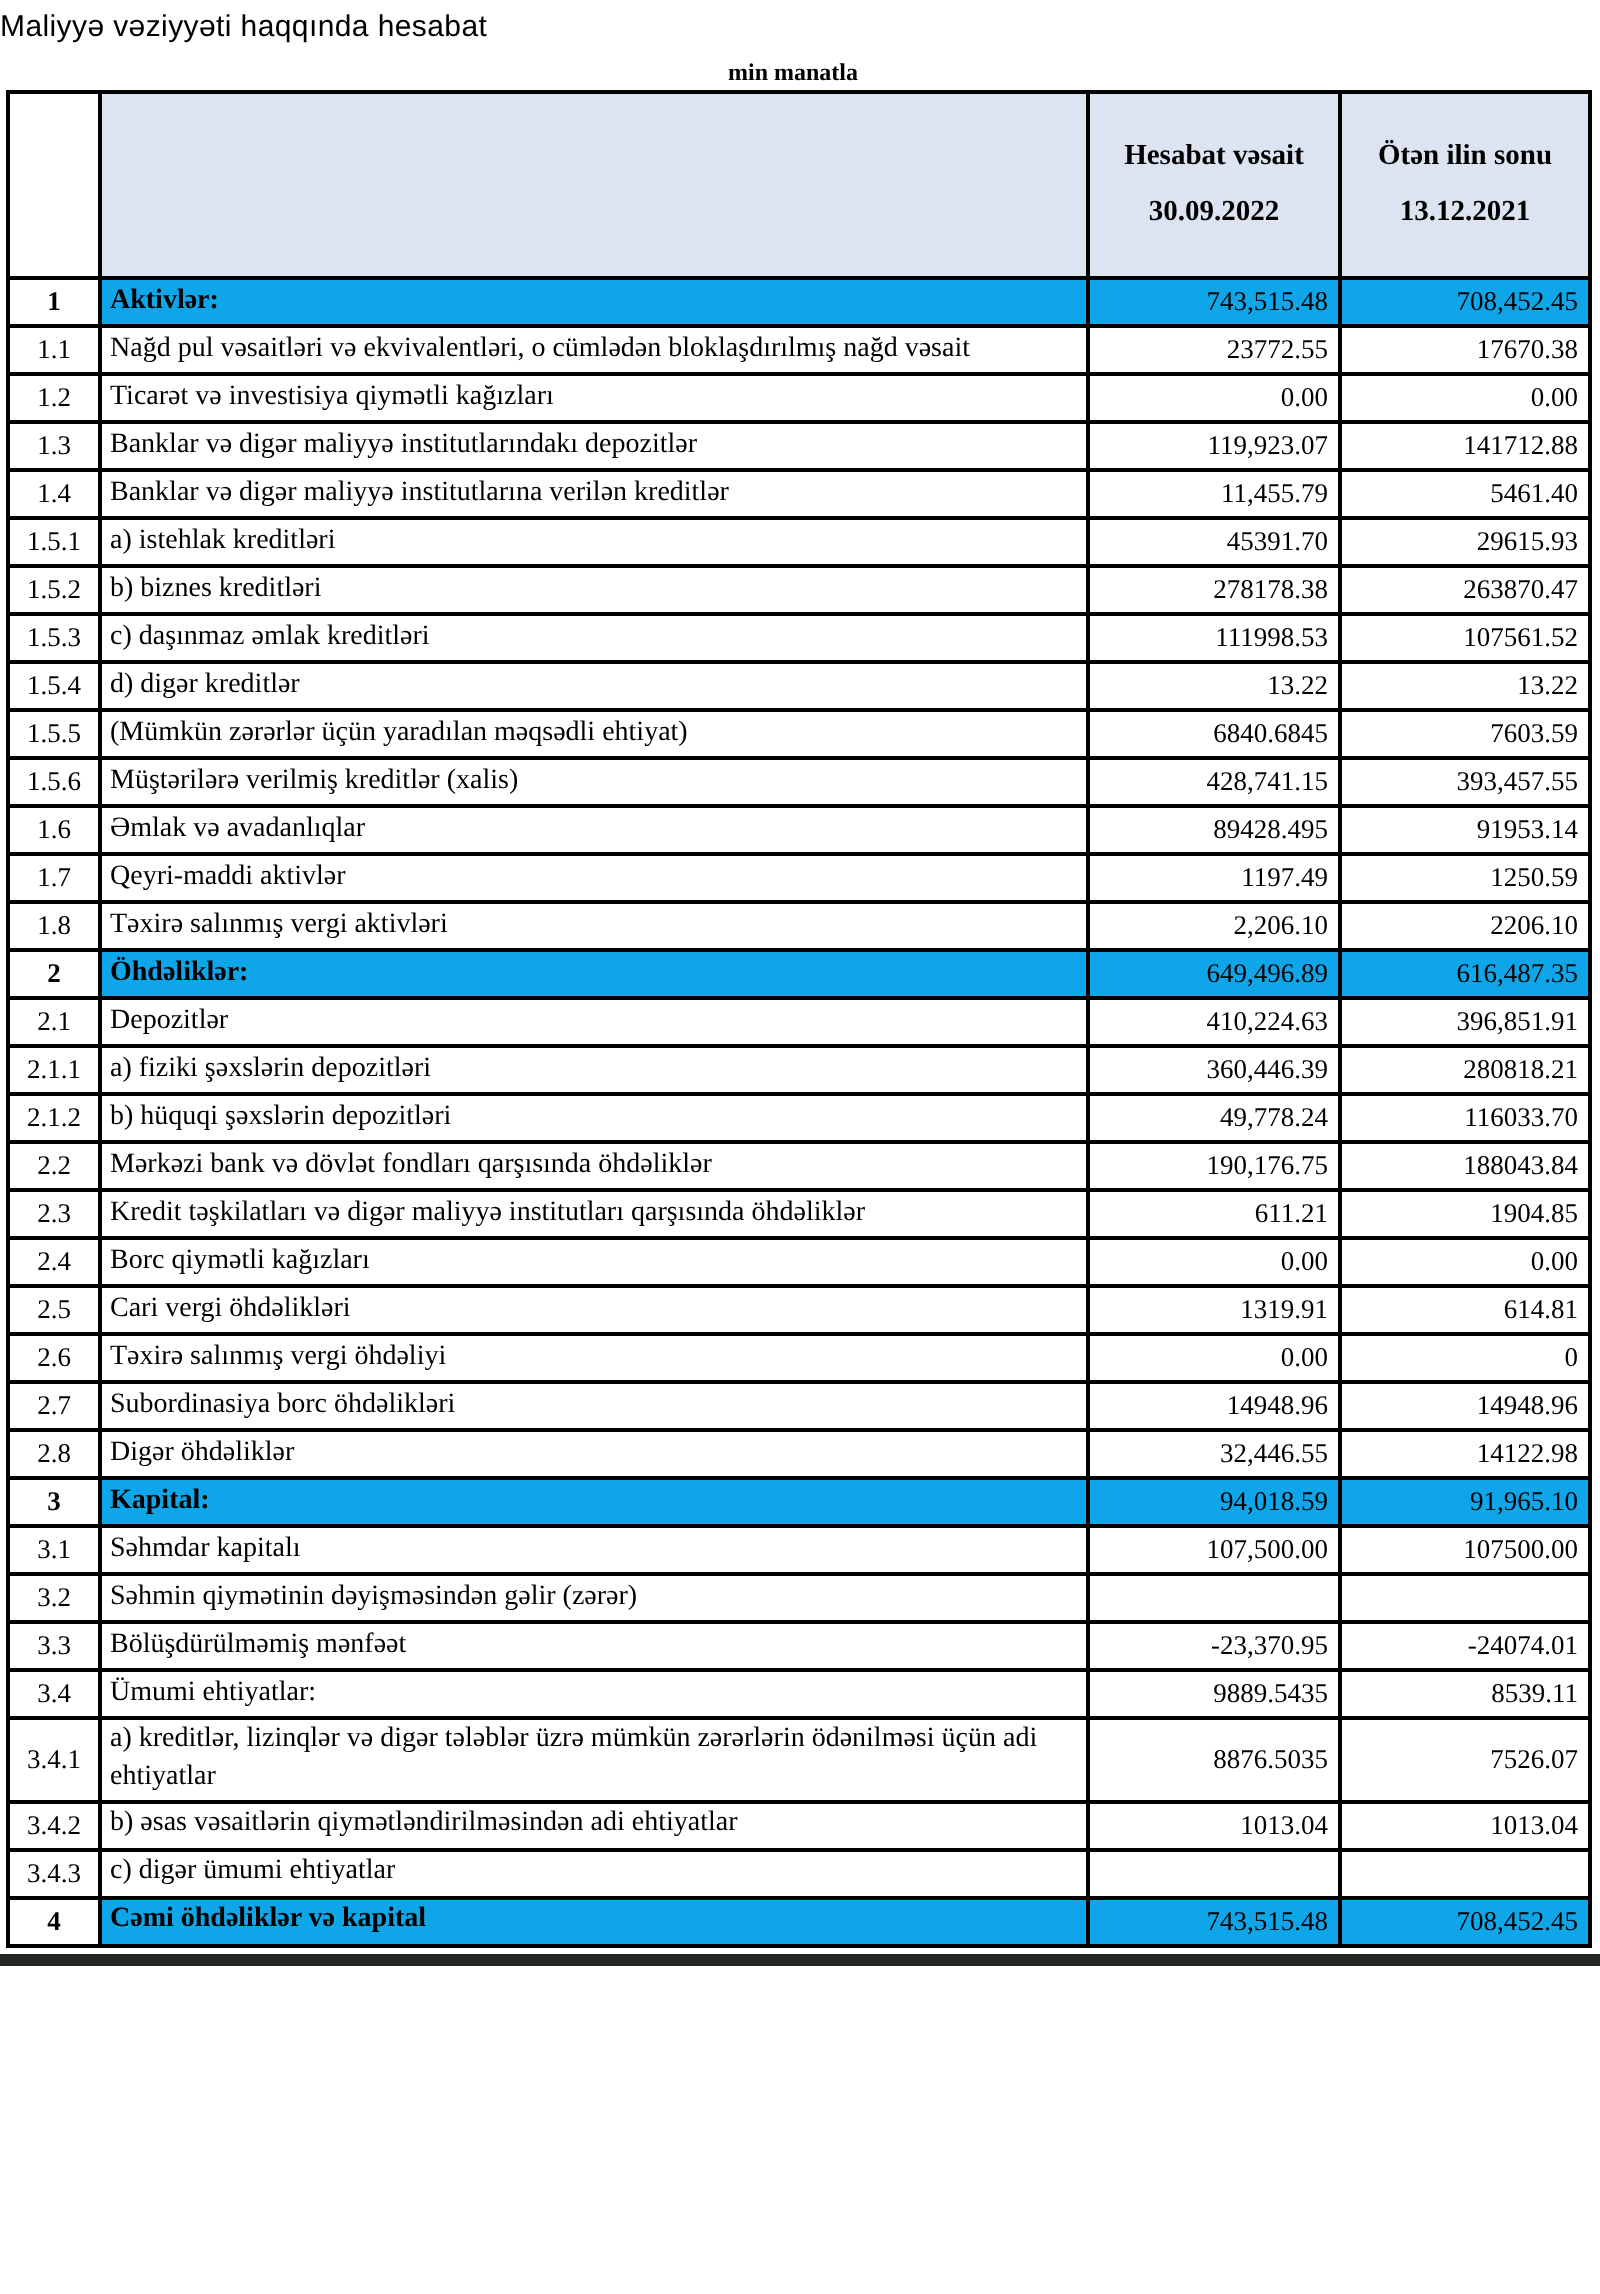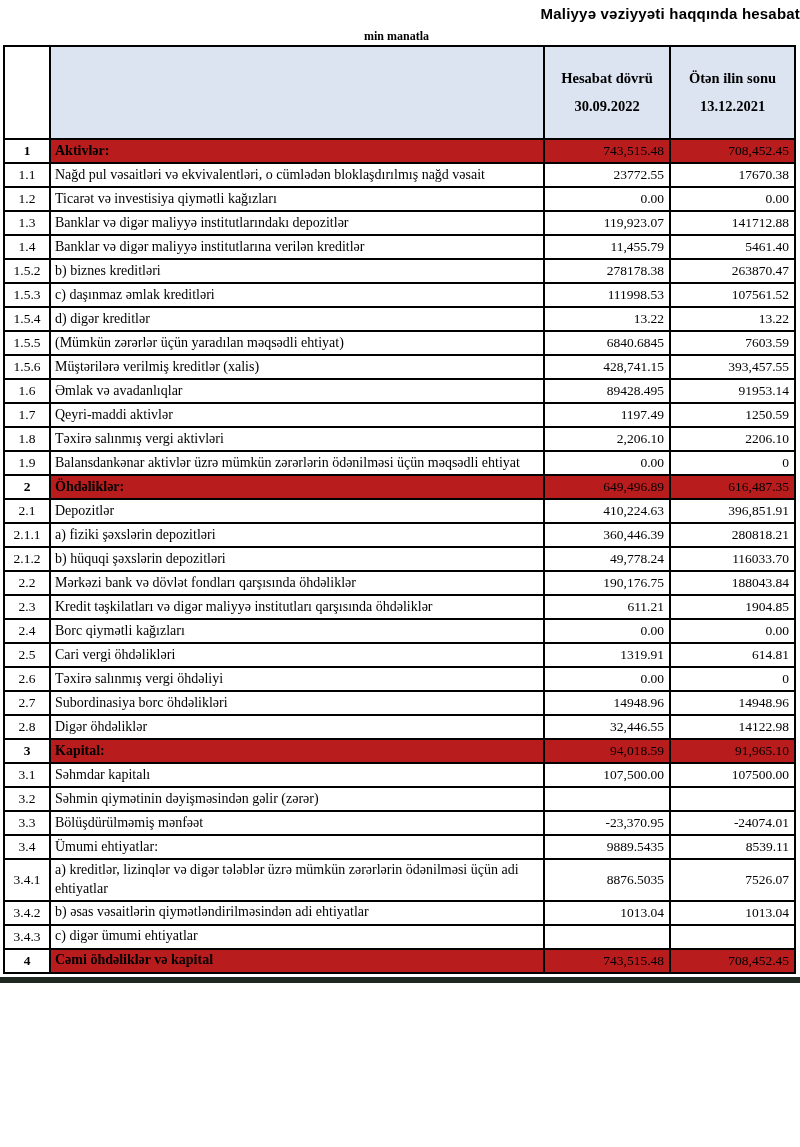--- a/index.html
+++ b/index.html
@@ -6,23 +6,23 @@
   html, body {
     margin: 0; padding: 0;
     width: 800px;
     background: #ffffff;
     font-family: "Liberation Serif", serif;
     color: #000;
   }
   .page { width: 800px; min-height: 1147px; position: relative; }
 
   .title {
-    text-align: right;
+    text-align: left;
     font-family: "Liberation Sans", sans-serif;
-    font-weight: bold;
+    font-weight: normal;
     font-size: 15px;
     padding-top: 5px;
     letter-spacing: 0.2px;
   }
   .unit-note {
     text-align: center;
     font-weight: bold;
     font-size: 12px;
     margin: 7px 7px 1px 0;
   }
@@ -63,21 +63,21 @@
     font-size: 14px;
     padding: 1px 4px;
     line-height: 1.35;
   }
   .fin-table td.c-val {
     text-align: right;
     font-size: 13.5px;
     padding: 1px 5px;
     white-space: nowrap;
   }
-  .fin-table tr.section td:not(.c-no) { background: #b91c1c; }
+  .fin-table tr.section td:not(.c-no) { background: #0ea5e9; }
   .fin-table tr.section td.c-no,
   .fin-table tr.section td.c-label { font-weight: bold; }
 
   .bottom-bar {
     width: 800px;
     height: 6px;
     margin-top: 3px;
     background: #1f2922;
   }
 </style>
@@ -95,21 +95,21 @@
       <col class="col-no">
       <col class="col-label">
       <col class="col-v1">
       <col class="col-v2">
     </colgroup>
     <thead>
       <tr>
         <th class="blank-corner"></th>
         <th></th>
         <th>
-          <div>Hesabat dövrü</div>
+          <div>Hesabat vəsait</div>
           <div>30.09.2022</div>
         </th>
         <th>
           <div>Ötən ilin sonu</div>
           <div>13.12.2021</div>
         </th>
       </tr>
     </thead>
     <tbody>
         <tr class="section">
@@ -136,20 +136,26 @@
           <td class="c-val">119,923.07</td>
           <td class="c-val">141712.88</td>
         </tr>
         <tr>
           <td class="c-no">1.4</td>
           <td class="c-label">Banklar və digər maliyyə institutlarına verilən kreditlər</td>
           <td class="c-val">11,455.79</td>
           <td class="c-val">5461.40</td>
         </tr>
         <tr>
+          <td class="c-no">1.5.1</td>
+          <td class="c-label">a) istehlak kreditləri</td>
+          <td class="c-val">45391.70</td>
+          <td class="c-val">29615.93</td>
+        </tr>
+        <tr>
           <td class="c-no">1.5.2</td>
           <td class="c-label">b) biznes kreditləri</td>
           <td class="c-val">278178.38</td>
           <td class="c-val">263870.47</td>
         </tr>
         <tr>
           <td class="c-no">1.5.3</td>
           <td class="c-label">c) daşınmaz əmlak kreditləri</td>
           <td class="c-val">111998.53</td>
           <td class="c-val">107561.52</td>
@@ -182,26 +188,20 @@
           <td class="c-no">1.7</td>
           <td class="c-label">Qeyri-maddi aktivlər</td>
           <td class="c-val">1197.49</td>
           <td class="c-val">1250.59</td>
         </tr>
         <tr>
           <td class="c-no">1.8</td>
           <td class="c-label">Təxirə salınmış vergi aktivləri</td>
           <td class="c-val">2,206.10</td>
           <td class="c-val">2206.10</td>
-        </tr>
-        <tr>
-          <td class="c-no">1.9</td>
-          <td class="c-label">Balansdankənar aktivlər üzrə mümkün zərərlərin ödənilməsi üçün məqsədli ehtiyat</td>
-          <td class="c-val">0.00</td>
-          <td class="c-val">0</td>
         </tr>
         <tr class="section">
           <td class="c-no">2</td>
           <td class="c-label">Öhdəliklər:</td>
           <td class="c-val">649,496.89</td>
           <td class="c-val">616,487.35</td>
         </tr>
         <tr>
           <td class="c-no">2.1</td>
           <td class="c-label">Depozitlər</td>

